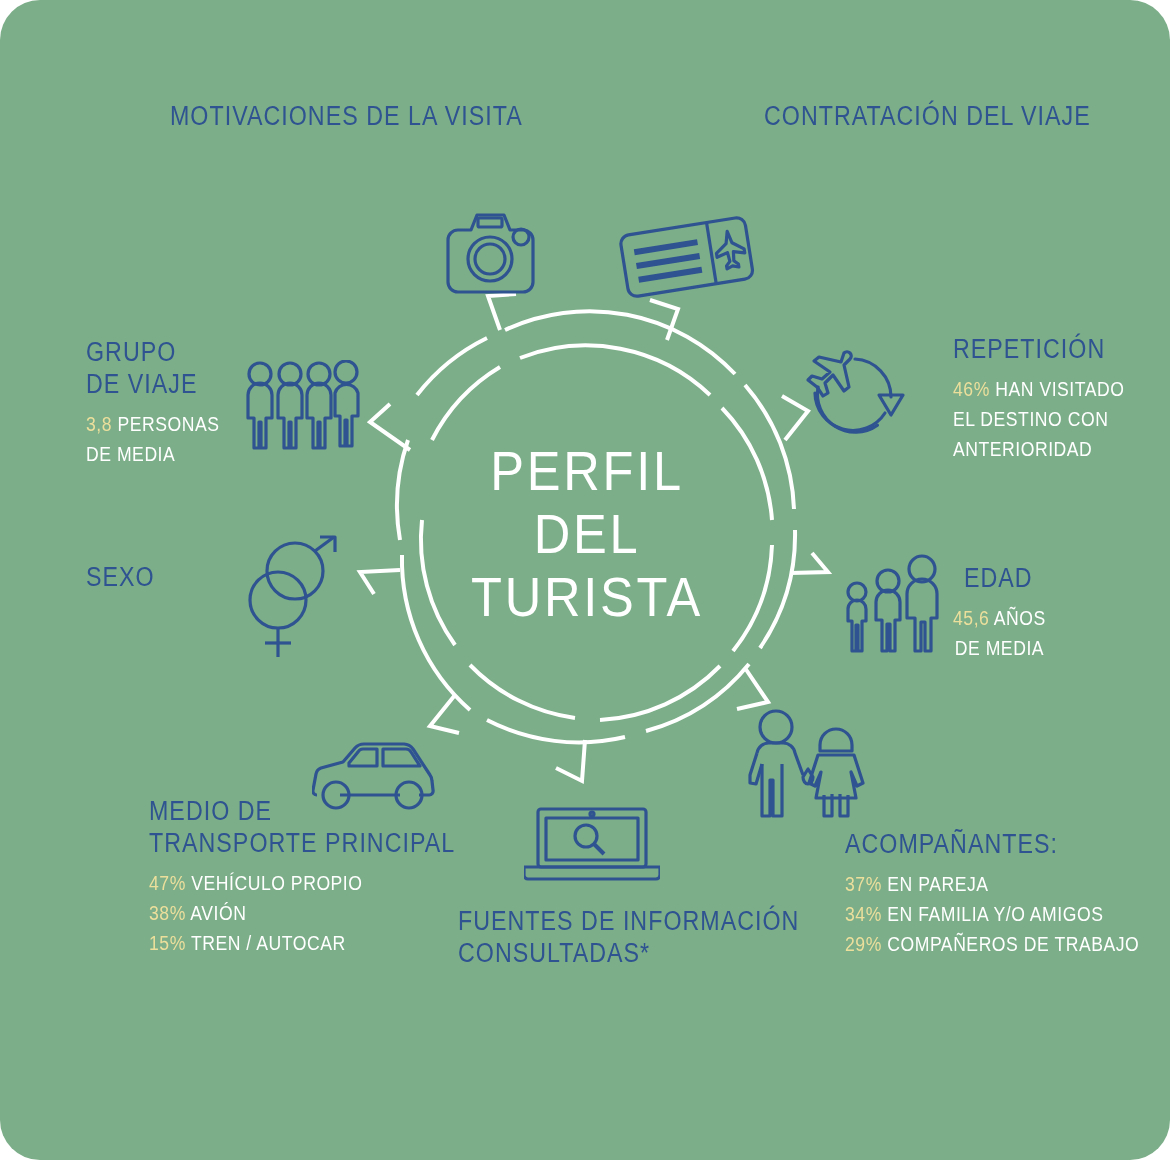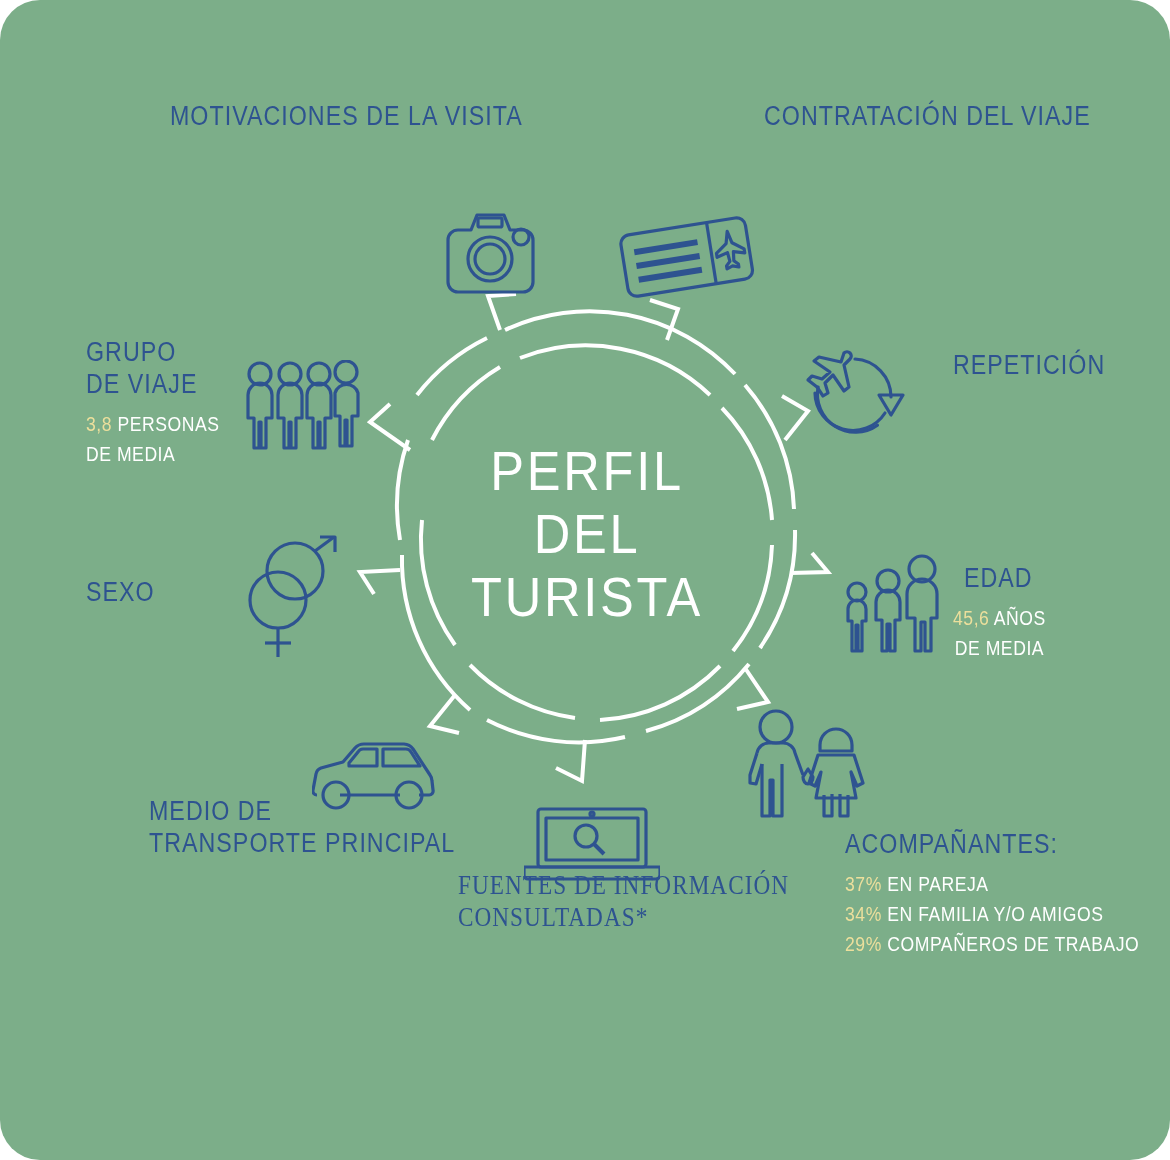--- a/index.html
+++ b/index.html
@@ -196,52 +196,62 @@
   </div>
 
   <div class="block" style="left:170px;top:100px;text-align:center;">
     <div class="heading">MOTIVACIONES DE LA VISITA</div>
   </div>
 
   <div class="block" style="left:764px;top:100px;">
     <div class="heading">CONTRATACIÓN DEL VIAJE</div>
   </div>
 
-  <div class="block" style="left:953px;top:333px;margin-top:16px;">
+  <div class="block" style="left:953px;top:333px;">
     <div class="heading">REPETICIÓN</div>
+    <div class="lines">
+      <div class="line"><span class="num">46%</span> <span>HAN VISITADO</span></div>
+      <div class="line"><span>EL DESTINO CON</span></div>
+      <div class="line"><span>ANTERIORIDAD</span></div>
+    </div>
   </div>
 
   <div class="block" style="left:953px;top:562px;text-align:center;">
     <div class="heading">EDAD</div>
     <div class="lines">
       <div class="line"><span class="num">45,6</span> <span>AÑOS</span></div>
       <div class="line"><span>DE MEDIA</span></div>
     </div>
   </div>
 
   <div class="block" style="left:845px;top:828px;">
     <div class="heading">ACOMPAÑANTES:</div>
     <div class="lines">
       <div class="line"><span class="num">37%</span> <span>EN PAREJA</span></div>
       <div class="line"><span class="num">34%</span> <span>EN FAMILIA Y/O AMIGOS</span></div>
       <div class="line"><span class="num">29%</span> <span>COMPAÑEROS DE TRABAJO</span></div>
     </div>
   </div>
 
-  <div class="block" style="left:458px;top:869px;font-family:Liberation Serif, serif;">
+  <div class="block" style="left:458px;top:905px;">
     <div class="heading">FUENTES DE INFORMACIÓN</div>
     <div class="heading">CONSULTADAS*</div>
   </div>
 
   <div class="block" style="left:112px;top:795px;margin-left:37px;">
     <div class="heading">MEDIO DE</div>
     <div class="heading">TRANSPORTE PRINCIPAL</div>
-  </div>
-
-  <div class="block" style="left:86px;top:576px;text-align:right;">
+    <div class="lines">
+      <div class="line"><span class="num">47%</span> <span>VEHÍCULO PROPIO</span></div>
+      <div class="line"><span class="num">38%</span> <span>AVIÓN</span></div>
+      <div class="line"><span class="num">15%</span> <span>TREN / AUTOCAR</span></div>
+    </div>
+  </div>
+
+  <div class="block" style="left:86px;top:561px;text-align:right;">
     <div class="heading">SEXO</div>
   </div>
 
   <div class="block" style="left:86px;top:336px;">
     <div class="heading">GRUPO</div>
     <div class="heading">DE VIAJE</div>
     <div class="lines">
       <div class="line"><span class="num">3,8</span> <span>PERSONAS</span></div>
       <div class="line"><span>DE MEDIA</span></div>
     </div>

